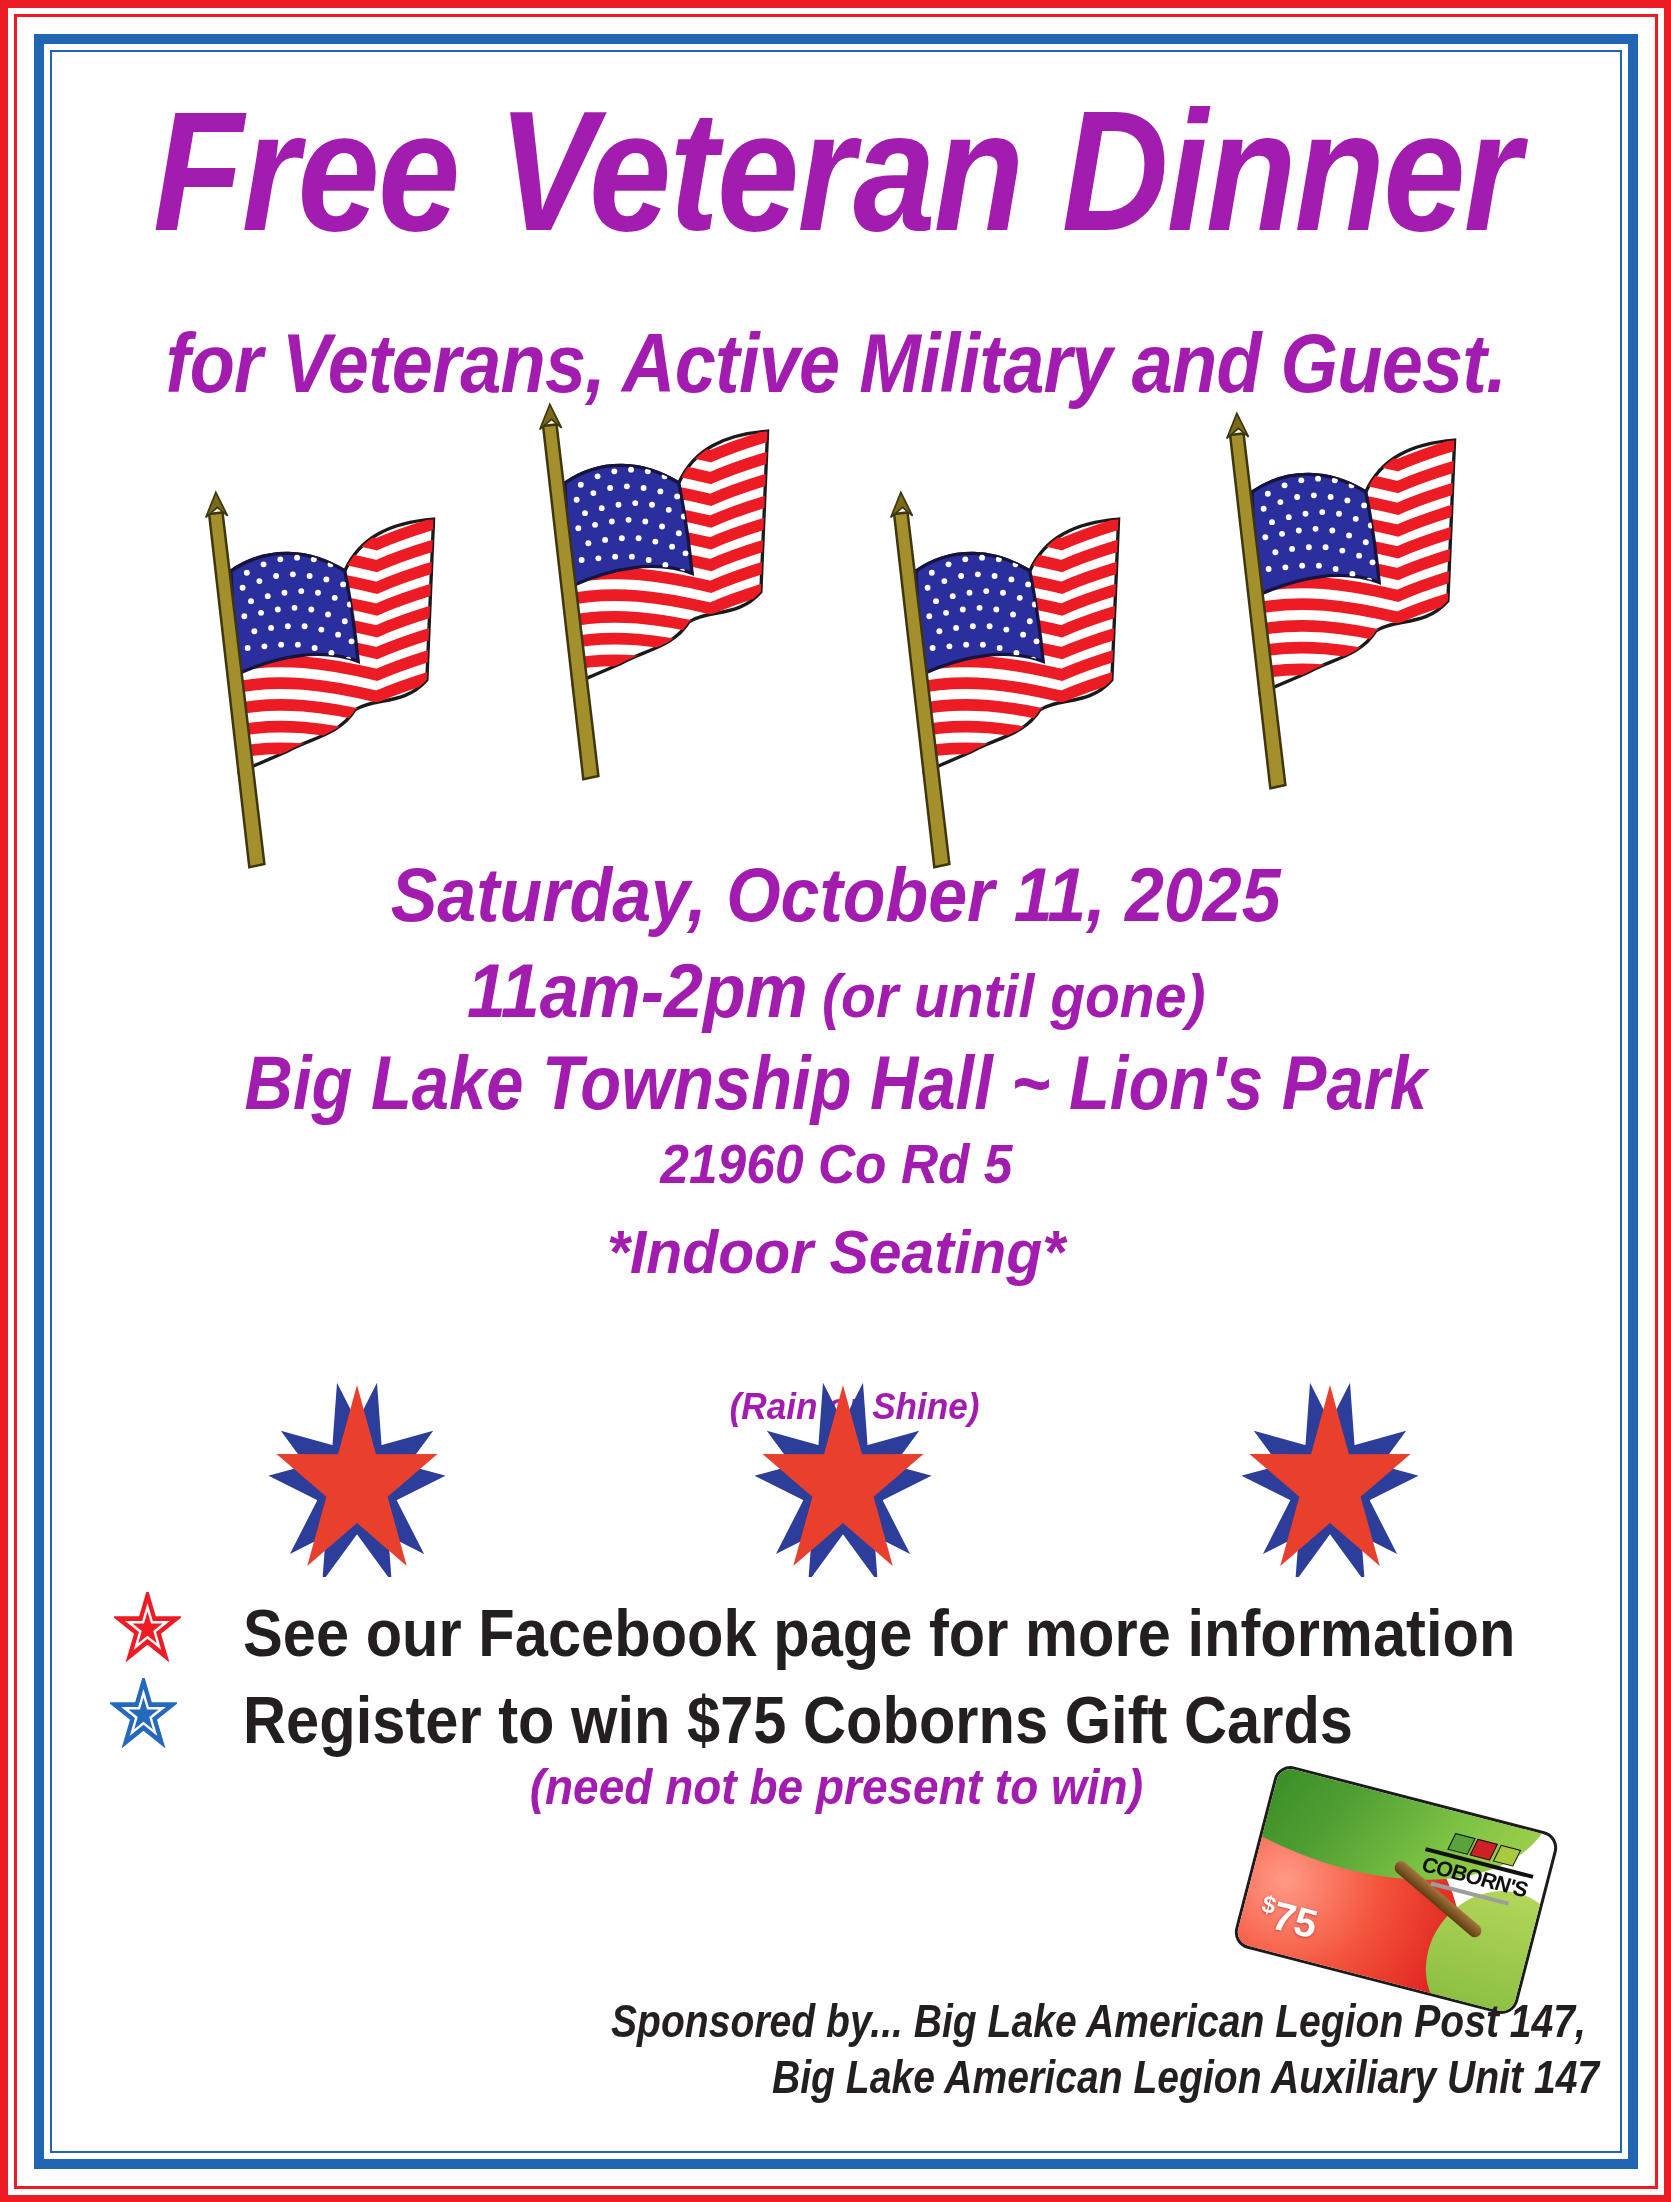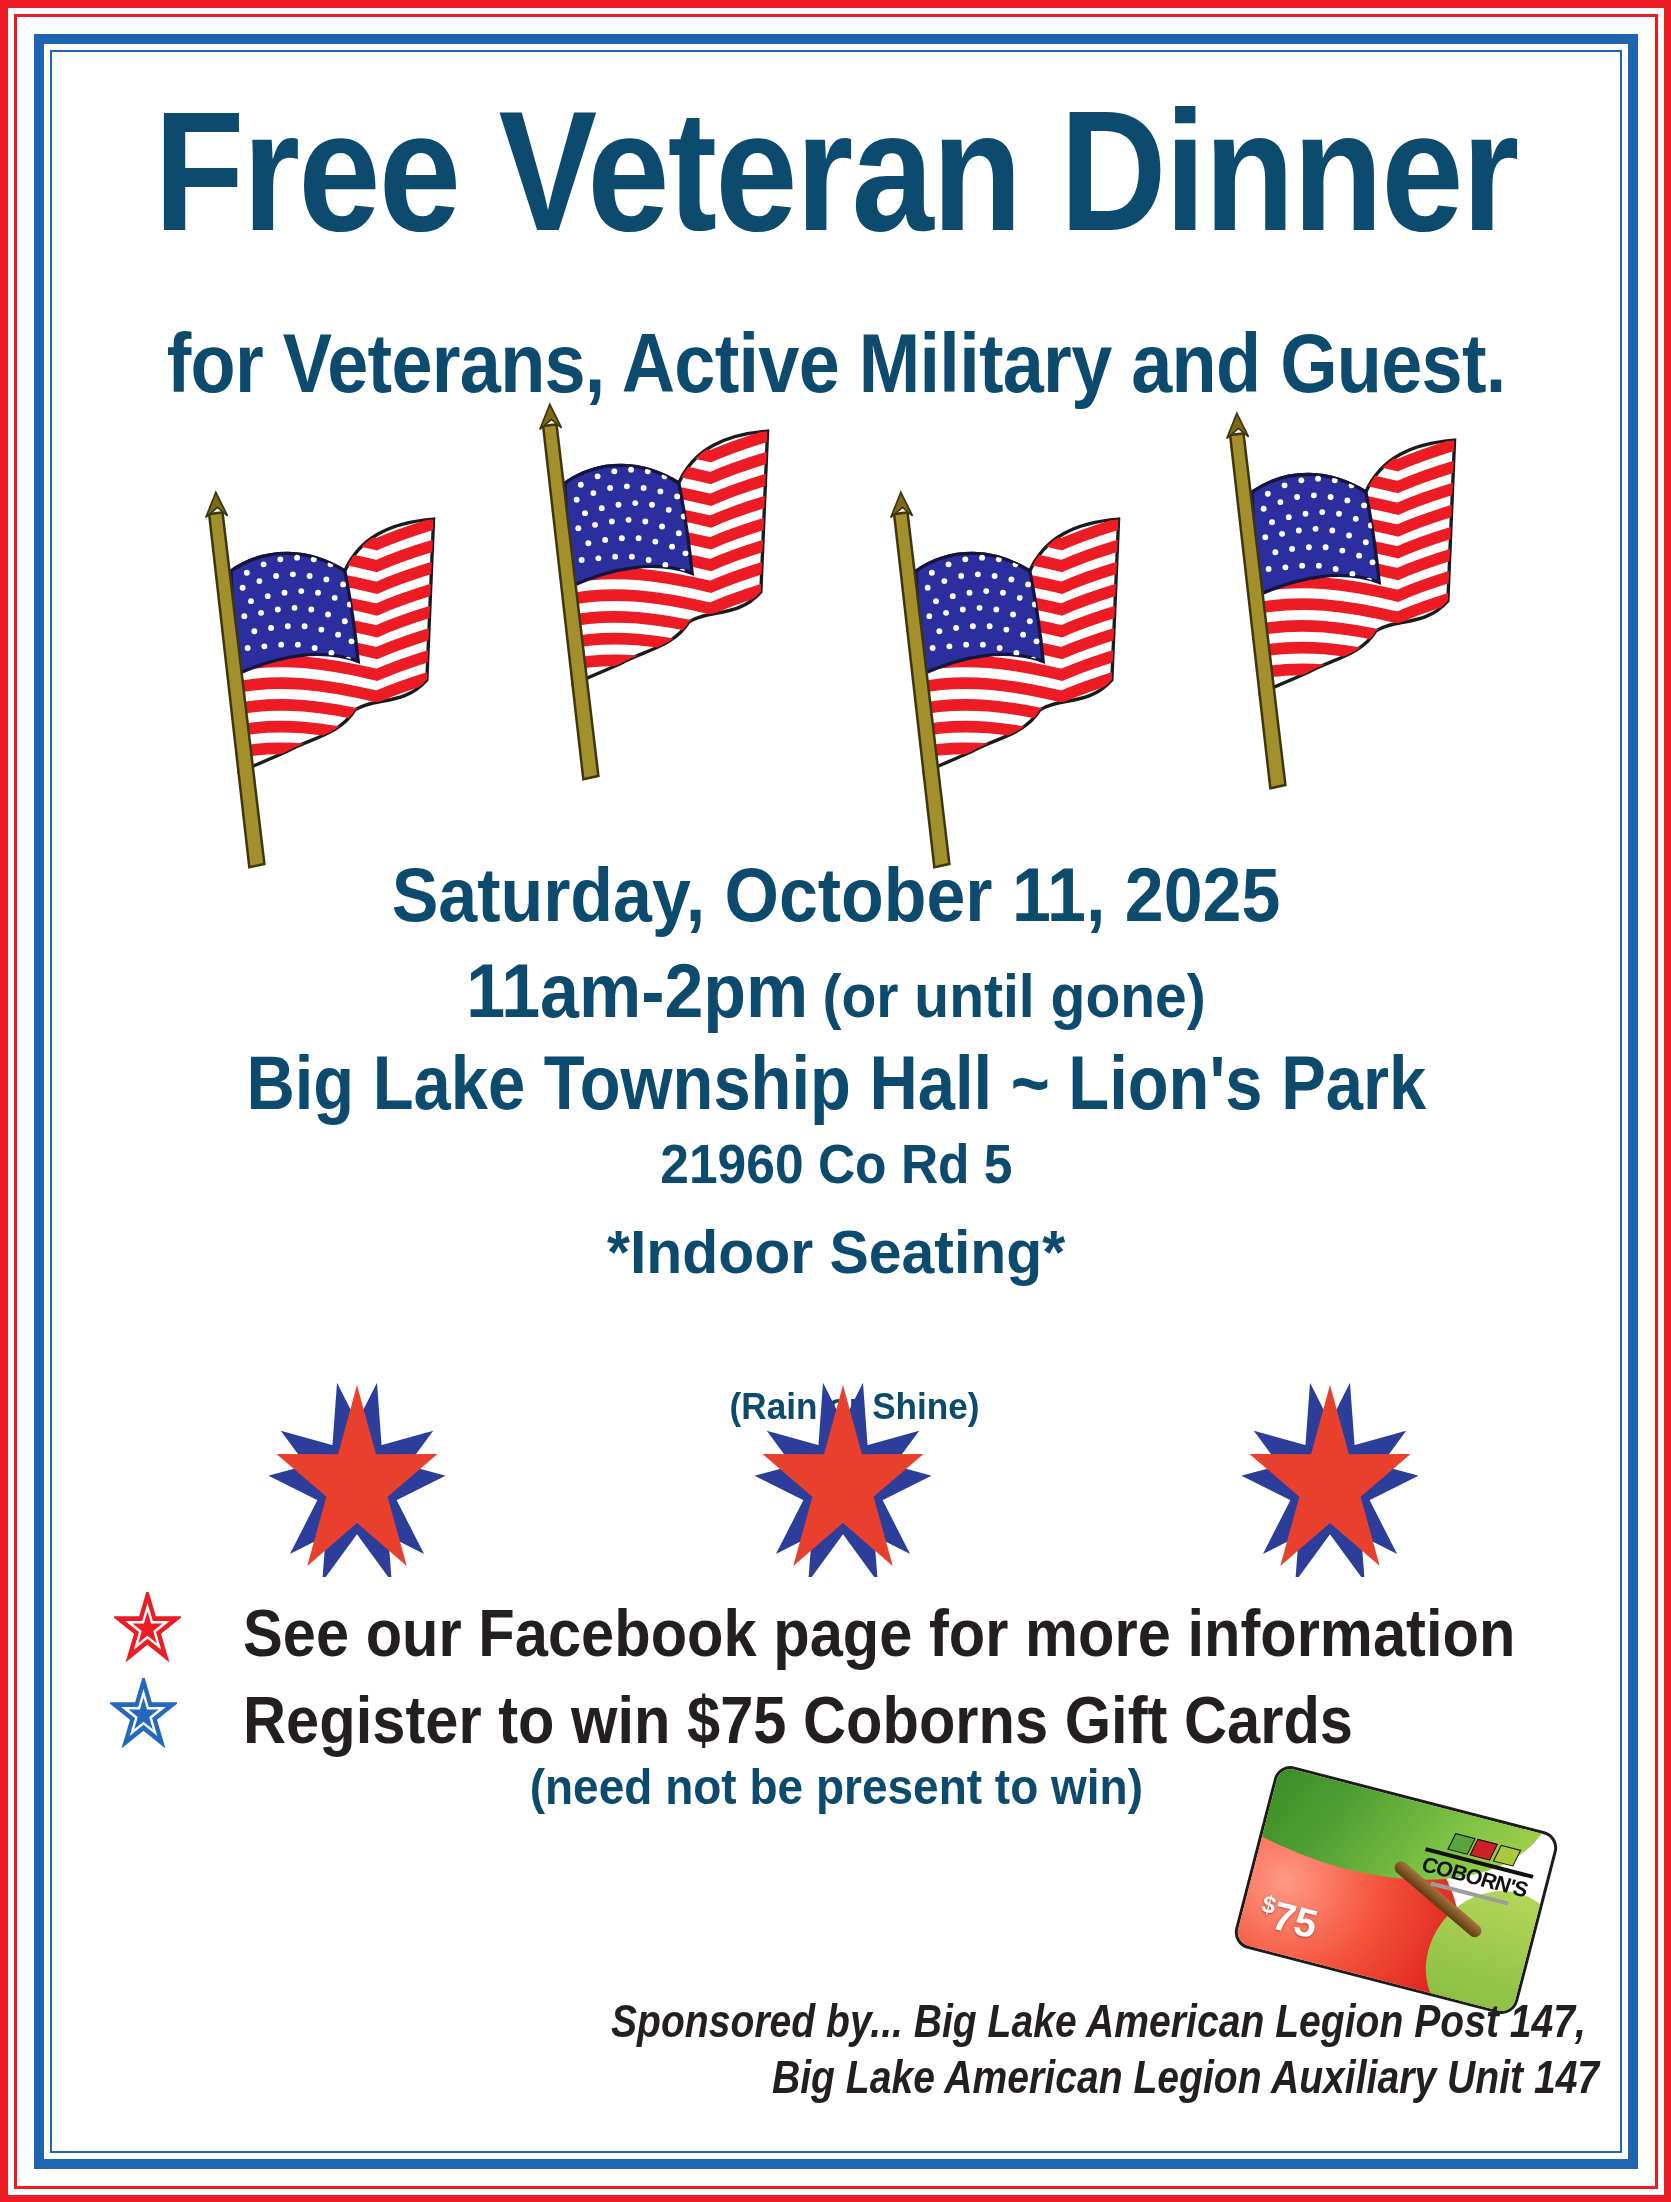--- a/index.html
+++ b/index.html
@@ -5,21 +5,21 @@
   html,body{margin:0;padding:0;background:#fff;}
   .page{position:relative;width:1672px;height:2203px;background:#fff;overflow:hidden;
         font-family:"Liberation Sans","DejaVu Sans",sans-serif;color:#231f20;}
   
   .b1{position:absolute;inset:0;border:8.6px solid #ed1c24;pointer-events:none;}
   .b2{position:absolute;inset:13.8px;border:3.4px solid #ed1c24;pointer-events:none;}
   .b3{position:absolute;inset:34px;border:10.3px solid #2065b1;pointer-events:none;}
   .b4{position:absolute;inset:50px;border:2.6px solid #2065b1;pointer-events:none;}
 
   .line{position:absolute;left:0;right:0;text-align:center;font-weight:bold;
-        color:#0c4a6e;line-height:1;white-space:nowrap;}
+        color:#a21caf;line-height:1;white-space:nowrap;font-style:italic;}
   .cond{display:inline-block;white-space:nowrap;transform-origin:50% 50%;}
 
   .title{top:86px;font-size:170px;letter-spacing:-.012em;}
   .title .cond{transform:scaleX(.87);}
   .subtitle{top:322px;font-size:83px;letter-spacing:-.01em;}
   .subtitle .cond{transform:scaleX(.89);}
 
   .date{top:857px;font-size:76px;}   .date .cond{transform:scaleX(.92);}
   .time{top:953px;font-size:76px;}  .time .cond{transform:scaleX(.92);}
   .time-note{font-size:62px;margin-left:15.5px;}

